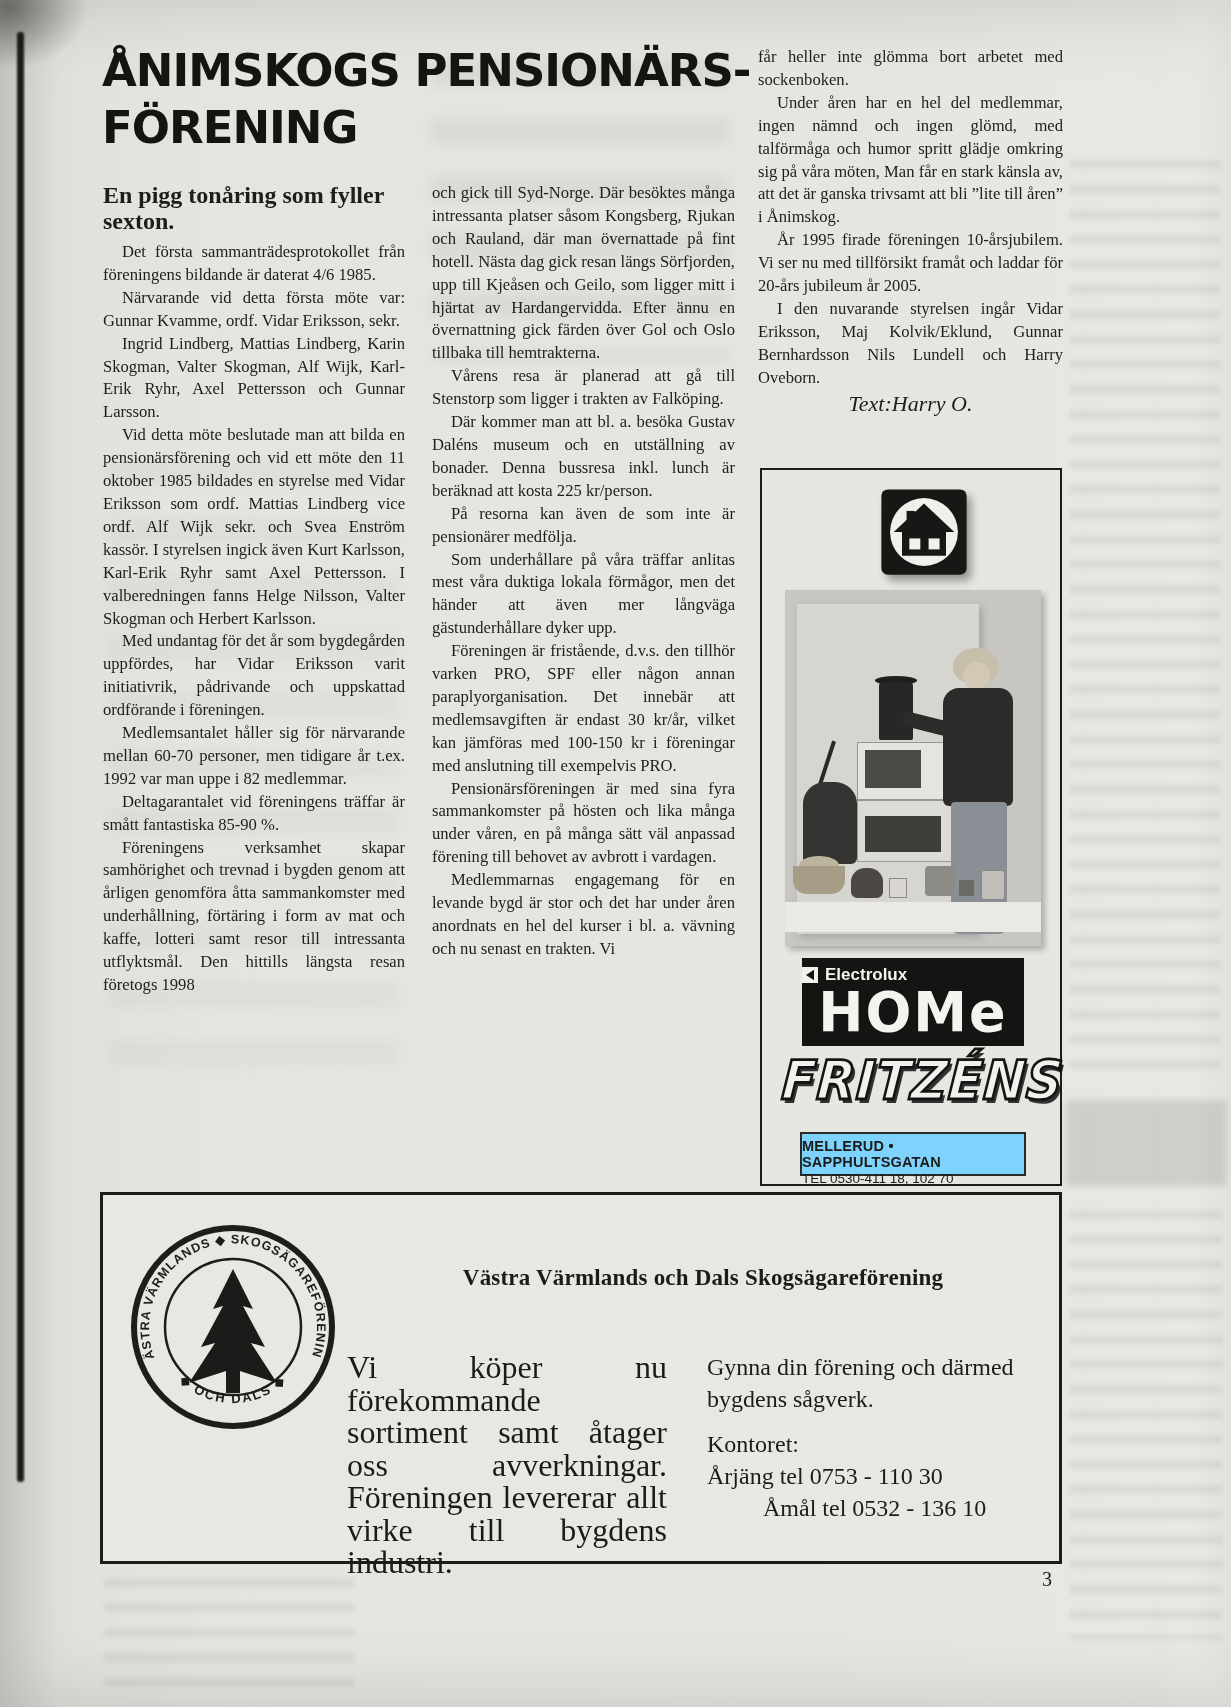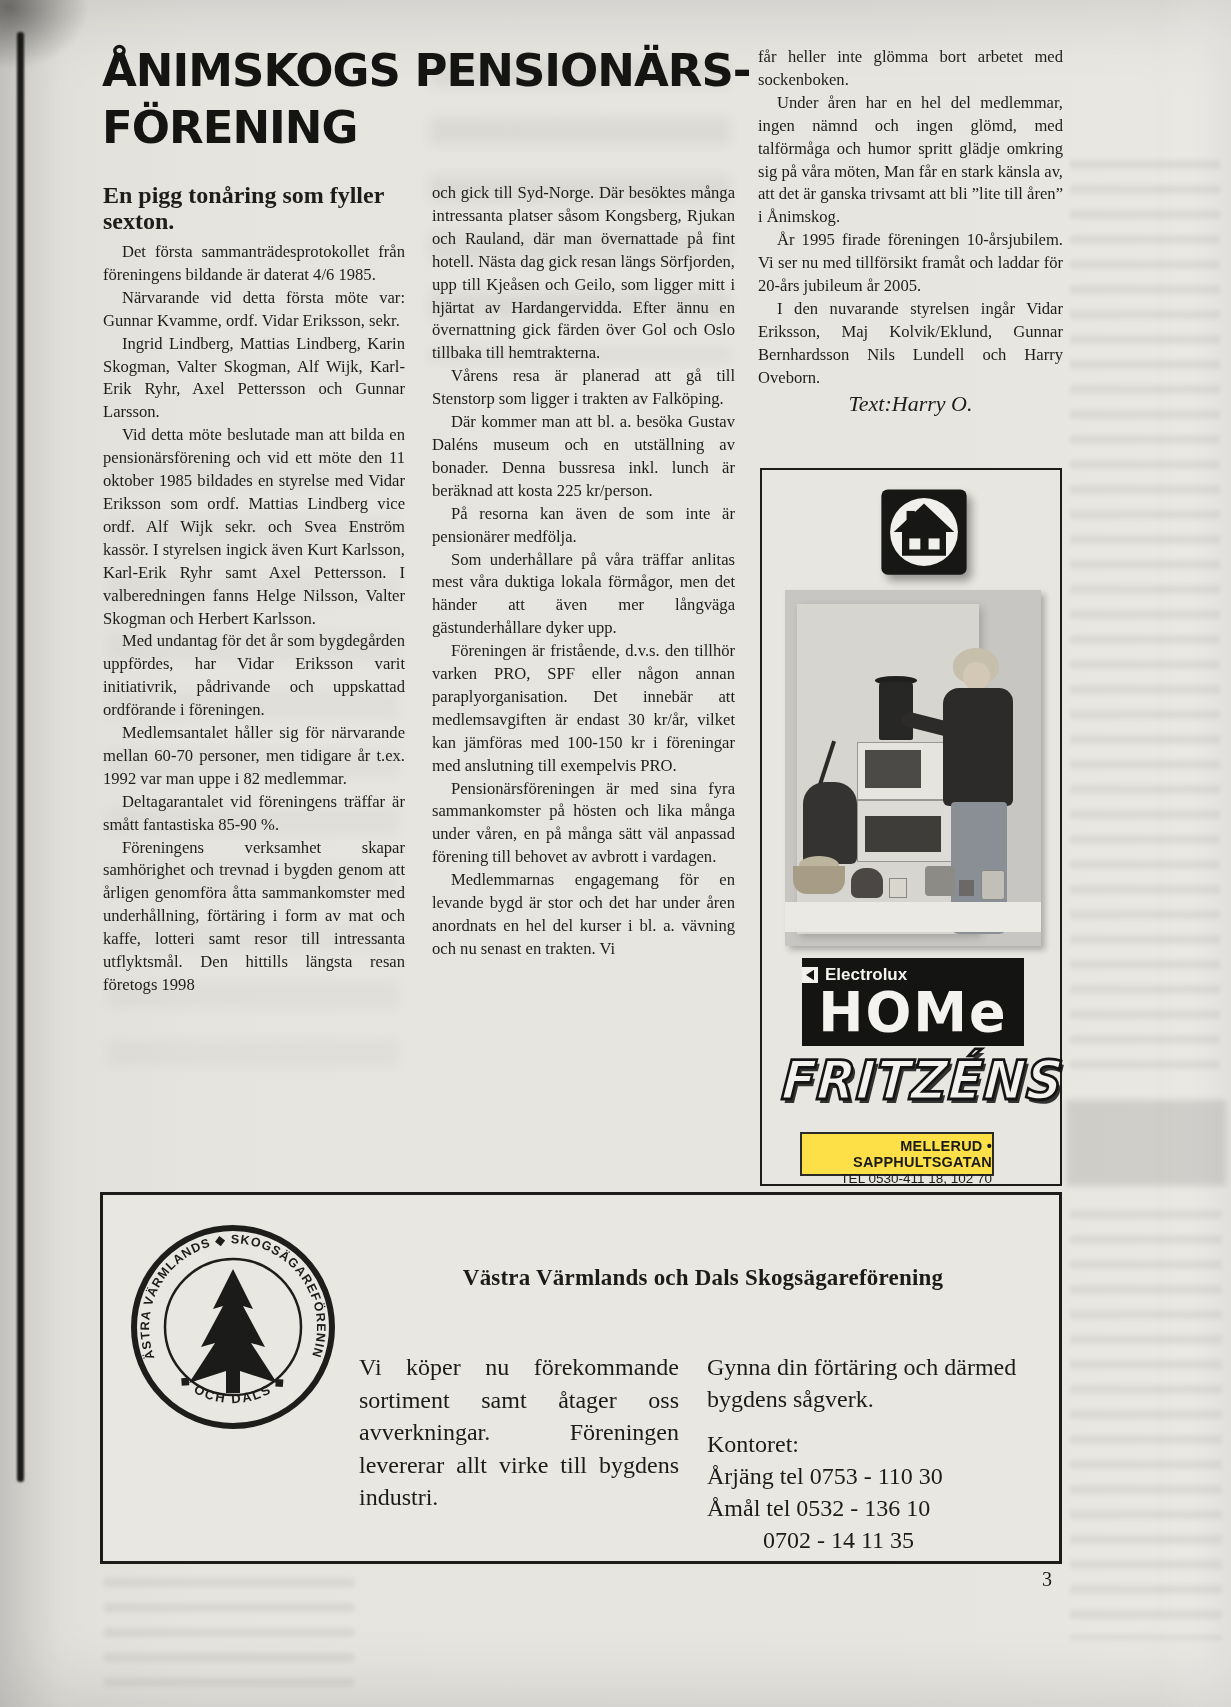--- a/index.html
+++ b/index.html
@@ -57,33 +57,33 @@
   .ph-jug{left:196px;top:280px;width:22px;height:28px;background:#c2bfb8;border:1px solid #8a8884;border-radius:3px;}
   .ph-table{left:0;top:312px;width:256px;height:30px;background:#ebe9e3;}
   .home-box{position:absolute;left:40px;top:488px;width:222px;height:88px;background:#141412;color:#f4f3ef;text-align:center;}
   .elux-row{display:flex;align-items:center;gap:7px;margin-top:7px;
     font-family:"Liberation Sans",sans-serif;font-weight:bold;font-size:17px;}
   .home-word{font-family:"DejaVu Sans",sans-serif;font-weight:bold;font-size:54px;line-height:56px;letter-spacing:2px;transform:scaleY(1.02);}
   .fritzens{position:absolute;left:20px;top:582px;width:262px;text-align:center;
     font-family:"DejaVu Sans",sans-serif;font-weight:bold;font-style:italic;font-size:50px;
     color:#f2f1ed;-webkit-text-stroke:2.6px #141414;letter-spacing:1px;transform:skewX(-4deg) scaleY(1.08);
     text-shadow:3px 3px 0 rgba(18,18,18,.85);}
-  .addr-box{position:absolute;left:38px;top:662px;width:194px;height:44px;background:#fde047;border:2px solid #2a2a28;
-    text-align:right;font-family:"Liberation Sans",sans-serif;box-sizing:border-box;}
+  .addr-box{position:absolute;left:38px;top:662px;width:226px;height:44px;background:#7dd3fc;border:2px solid #2a2a28;
+    text-align:left;font-family:"Liberation Sans",sans-serif;box-sizing:border-box;}
   .addr1{font-weight:bold;font-size:14.5px;margin-top:4px;letter-spacing:.2px;}
   .addr2{font-size:13.5px;margin-top:1px;}
 
   
   .ad-bottom{position:absolute;left:100px;top:1192px;width:962px;height:372px;
     border:3px solid #1c1c1a;background:#e9e7e2;box-sizing:border-box;}
   .forest-logo{position:absolute;left:24px;top:26px;width:212px;height:212px;}
   .forest-title{position:absolute;left:250px;top:70px;width:700px;margin:0;text-align:center;
     font-size:23px;font-weight:bold;letter-spacing:.2px;}
-  .forest-left{position:absolute;left:256px;top:156px;width:320px;margin:0;
-    font-size:24px;line-height:32.5px;text-align:justify;}
+  .forest-left{position:absolute;left:244px;top:156px;width:320px;margin:0;
+    font-size:32px;line-height:32.5px;text-align:justify;}
   .forest-right{position:absolute;left:604px;top:156px;width:332px;font-size:24px;line-height:32px;}
   .forest-right p{margin:0;}
   .kontoret{margin-top:13px !important;}
   .phone-line{margin:0;}
   .phone-line:last-child{padding-left:56px;}
 
   .page-num{position:absolute;left:1042px;top:1568px;font-size:20px;}
 </style>
 </head>
 <body>
@@ -213,25 +213,24 @@
         </text>
         <path fill="#1b1b19" d="M106 48 L86 88 L96 85 L74 126 L88 122 L62 162 L99 150 L99 172 L113 172 L113 150 L150 162 L124 122 L138 126 L116 85 L126 88 Z"></path>
       </svg>
     </div>
 
     <h2 class="forest-title">Västra Värmlands och Dals Skogsägareförening</h2>
 
     <p class="forest-left">Vi köper nu förekommande sortiment samt åtager oss avverkningar. Föreningen levererar allt virke till bygdens industri.</p>
 
     <div class="forest-right">
-      <p>Gynna din förtäring och därmed bygdens sågverk.</p>
+      <p>Gynna din förening och därmed bygdens sågverk.</p>
       <p class="kontoret">Kontoret:</p>
       <div>
           <p class="phone-line">Årjäng tel 0753 - 110 30</p>
           <p class="phone-line">Åmål tel 0532 - 136 10</p>
-          <p class="phone-line">0702 - 14 11 35</p>
         </div>
     </div>
   </div>
 
   <div class="page-num">3</div>
 
 </div>
 
 </body></html>

